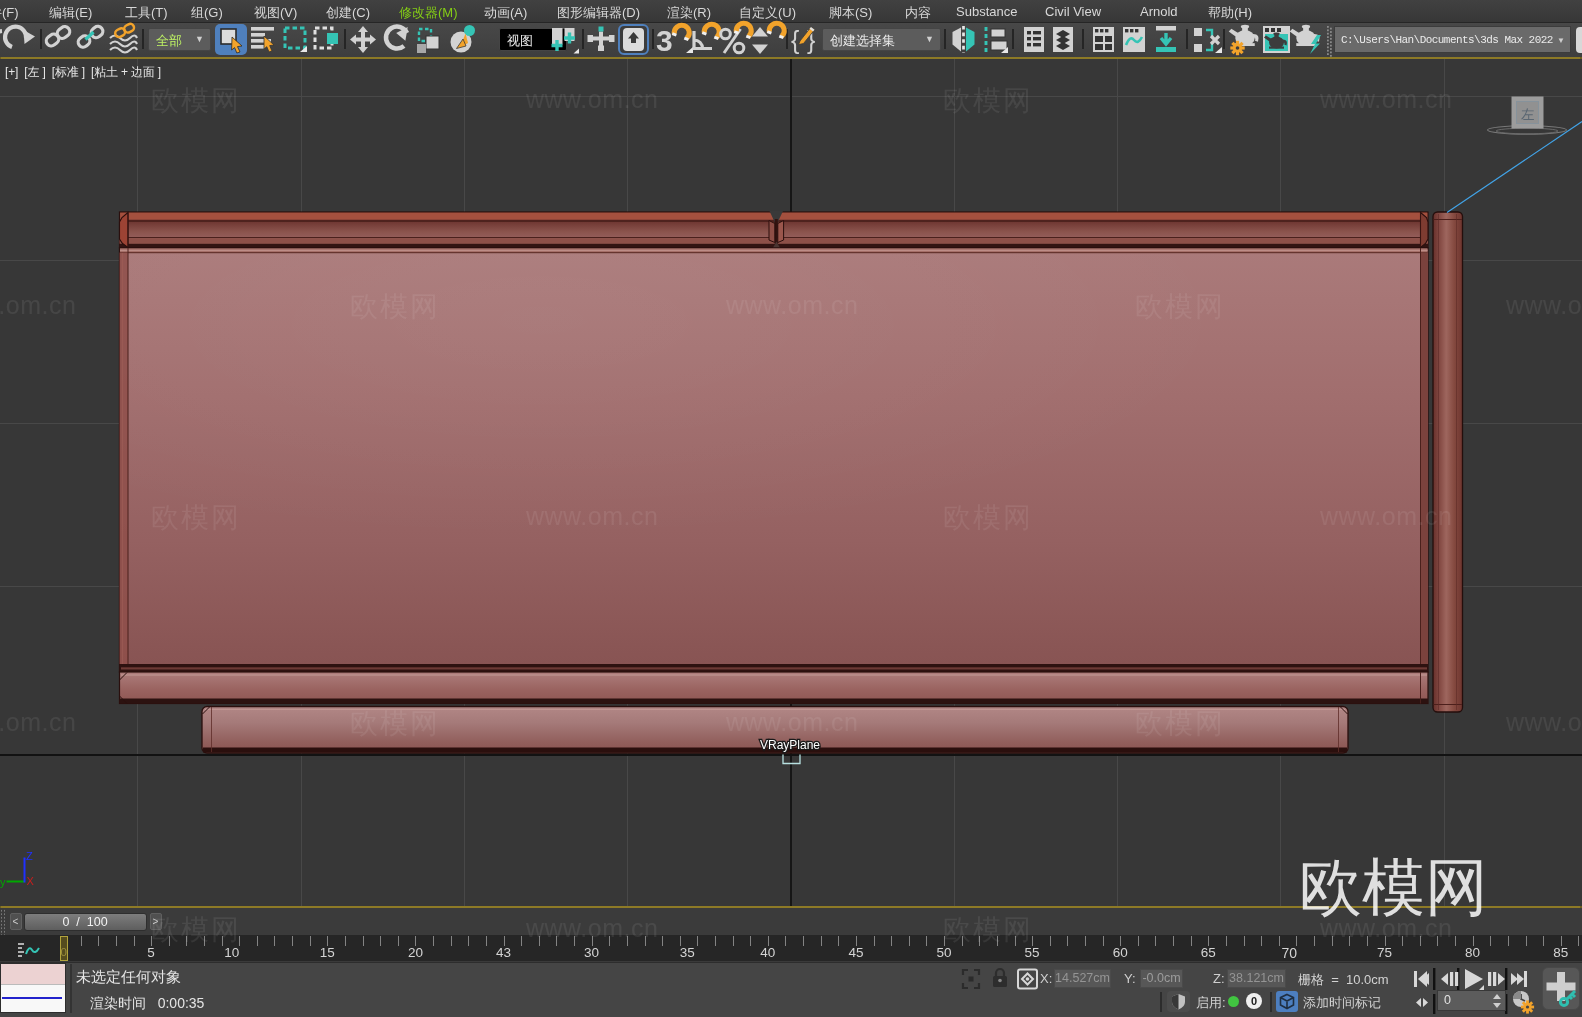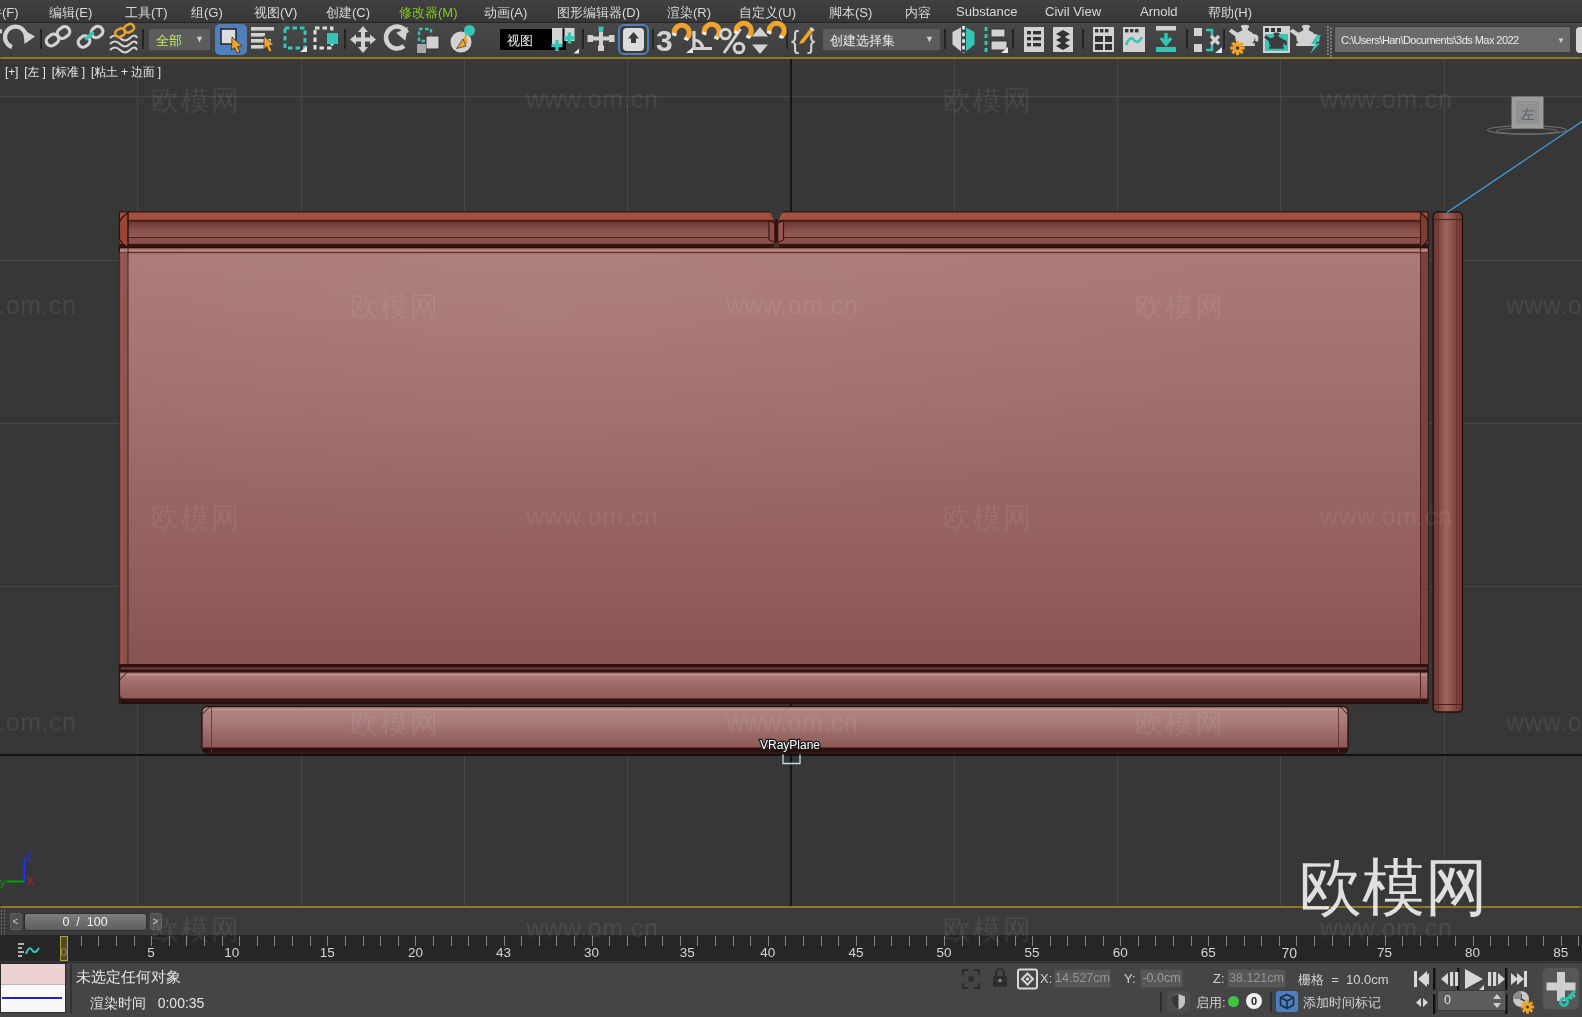--- a/index.html
+++ b/index.html
@@ -279,21 +279,21 @@
       <rect x="1330" y="44.7" width="1.8" height="1.8"></rect>
       <rect x="1327" y="46.4" width="1.8" height="1.8"></rect>
       <rect x="1330" y="48.099999999999994" width="1.8" height="1.8"></rect>
       <rect x="1327" y="49.8" width="1.8" height="1.8"></rect>
       <rect x="1330" y="51.5" width="1.8" height="1.8"></rect>
       <rect x="1327" y="53.2" width="1.8" height="1.8"></rect>
       <rect x="1330" y="54.9" width="1.8" height="1.8"></rect>
     </g>
   </svg>
 <div class="abs" style="left:1334px;top:26px;width:237px;height:27px;background:#6a6a6a;border:1px solid #3c3c3c;box-sizing:border-box;overflow:hidden;">
-    <span style="position:absolute;left:6px;top:7px;font-size:11px;letter-spacing:-0.55px;color:#ebebeb;font-family:Liberation Sans, sans-serif;white-space:nowrap;">C:\Users\Han\Documents\3ds Max 2022</span>
+    <span style="position:absolute;left:6px;top:7px;font-size:11px;letter-spacing:-0.55px;color:#ebebeb;font-family:Liberation Mono, monospace;white-space:nowrap;">C:\Users\Han\Documents\3ds Max 2022</span>
     <span style="position:absolute;right:5px;top:9px;font-size:8px;color:#cfcfcf;">▼</span>
   </div>
 <div class="abs" style="left:1576px;top:27px;width:11px;height:26px;background:#d8d8d8;border-radius:4px;"></div>
 <div class="abs" style="left:0;top:59px;width:1582px;height:847px;background:#373737;overflow:hidden;" id="vp"></div>
 <div class="abs" style="left:0;top:59px;width:1582px;height:847px;overflow:hidden;">
     <div class="abs" style="left:137.2px;top:0;width:1px;height:847px;background:#484848;"></div>
     <div class="abs" style="left:300.5px;top:0;width:1px;height:847px;background:#484848;"></div>
     <div class="abs" style="left:463.8px;top:0;width:1px;height:847px;background:#484848;"></div>
     <div class="abs" style="left:627.1px;top:0;width:1px;height:847px;background:#484848;"></div>
     <div class="abs" style="left:953.7px;top:0;width:1px;height:847px;background:#484848;"></div>

